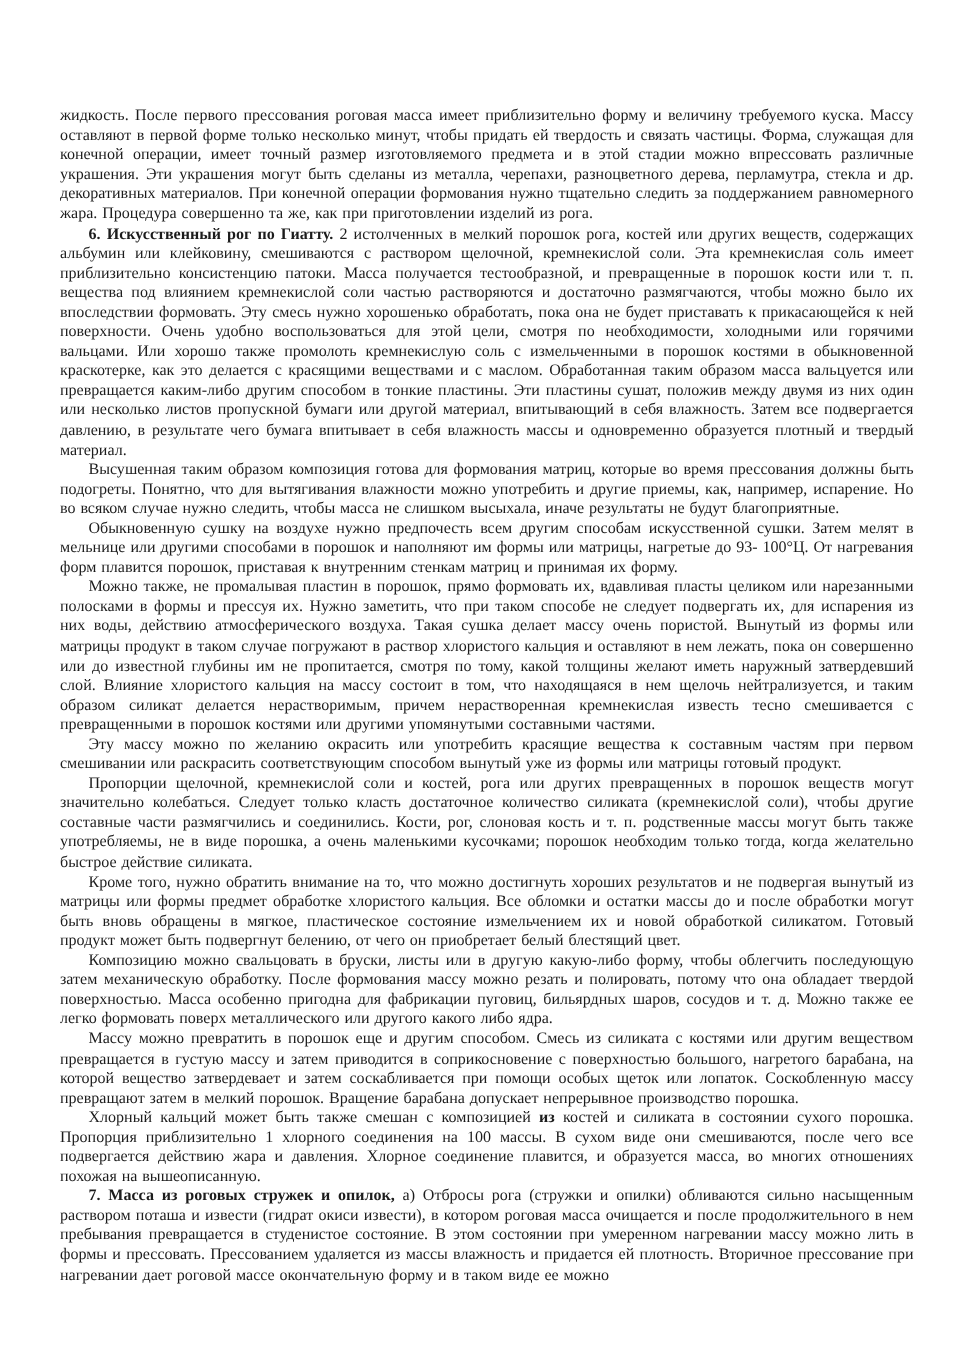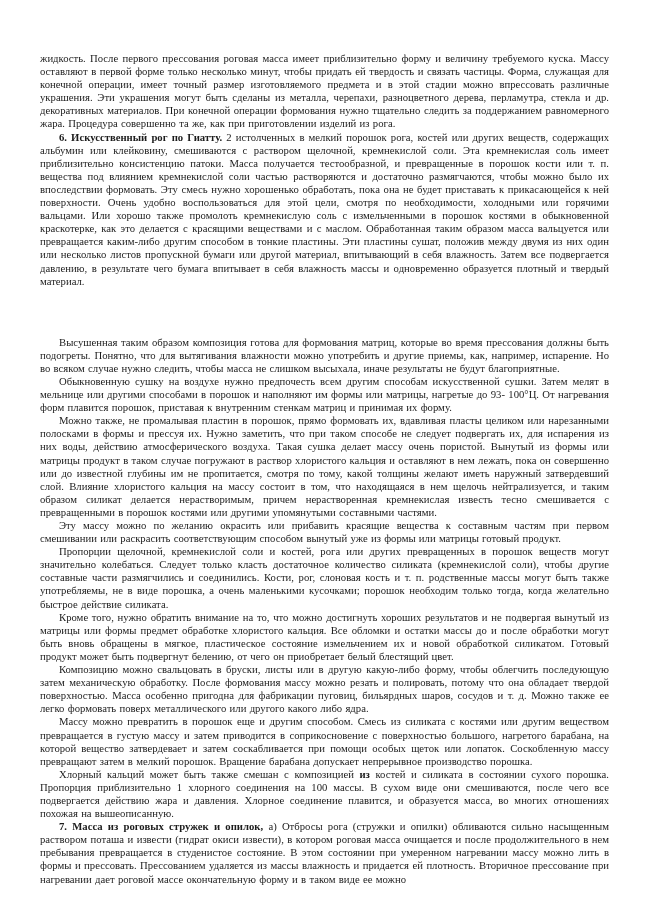--- a/index.html
+++ b/index.html
@@ -9,21 +9,21 @@
   body {
     width: 645px;
     height: 912px;
     background: #ffffff;
     overflow: hidden;
   }
   .page {
     box-sizing: border-box;
     width: 645px;
     height: 912px;
-    padding: 52px 36px 30px 40px;
+    padding: 71px 36px 30px 40px;
     background: #ffffff;
   }
   .text-block {
     width: 569px;
   }
   .text-block p {
     margin: 0;
     font-family: "Liberation Serif", "DejaVu Serif", serif;
     font-size: 10.7px;
     line-height: 13.1px;
@@ -39,24 +39,24 @@
     font-family: Liberation Serif, serif;
   }
 </style>
 </head>
 <body style="background: rgb(255, 255, 255);">
 
 <div class="page">
   <div class="text-block">
       <p style="color: rgb(28, 28, 28);"><span>жидкость. После первого прессования роговая масса имеет приблизительно форму и величину требуемого куска. Массу оставляют в первой форме только несколько минут, чтобы придать ей твердость и связать частицы. Форма, служащая для конечной операции, имеет точный размер изготовляемого предмета и в этой стадии можно впрессовать различные украшения. Эти украшения могут быть сделаны из металла, черепахи, разноцветного дерева, перламутра, стекла и др. декоративных материалов. При конечной операции формования нужно тщательно следить за поддержанием равномерного жара. Процедура совершенно та же, как при приготовлении изделий из рога.</span></p>
       <p class="indent" style="color: rgb(28, 28, 28);"><span class="bold">6. Искусственный рог по Гиатту.</span><span> 2 истолченных в мелкий порошок рога, костей или других веществ, содержащих альбумин или клейковину, смешиваются с раствором щелочной, кремнекислой соли. Эта кремнекислая соль имеет приблизительно консистенцию патоки. Масса получается тестообразной, и превращенные в порошок кости или т. п. вещества под влиянием кремнекислой соли частью растворяются и достаточно размягчаются, чтобы можно было их впоследствии формовать. Эту смесь нужно хорошенько обработать, пока она не будет приставать к прикасающейся к ней поверхности. Очень удобно воспользоваться для этой цели, смотря по необходимости, холодными или горячими вальцами. Или хорошо также промолоть кремнекислую соль с измельченными в порошок костями в обыкновенной краскотерке, как это делается с красящими веществами и с маслом. Обработанная таким образом масса вальцуется или превращается каким-либо другим способом в тонкие пластины. Эти пластины сушат, положив между двумя из них один или несколько листов пропускной бумаги или другой материал, впитывающий в себя влажность. Затем все подвергается давлению, в результате чего бумага впитывает в себя влажность массы и одновременно образуется плотный и твердый материал.</span></p>
-      <p class="indent" style="color: rgb(28, 28, 28); margin-top: 48px;"><span>Высушенная таким образом композиция готова для формования матриц, которые во время прессования должны быть подогреты. Понятно, что для вытягивания влажности можно употребить и другие приемы, как, например, испарение. Но во всяком случае нужно следить, чтобы масса не слишком высыхала, иначе результаты не будут благоприятные.</span></p>
+      <p class="indent" style="color: rgb(28, 28, 28);"><span>Высушенная таким образом композиция готова для формования матриц, которые во время прессования должны быть подогреты. Понятно, что для вытягивания влажности можно употребить и другие приемы, как, например, испарение. Но во всяком случае нужно следить, чтобы масса не слишком высыхала, иначе результаты не будут благоприятные.</span></p>
       <p class="indent" style="color: rgb(28, 28, 28);"><span>Обыкновенную сушку на воздухе нужно предпочесть всем другим способам искусственной сушки. Затем мелят в мельнице или другими способами в порошок и наполняют им формы или матрицы, нагретые до 93- 100°Ц. От нагревания форм плавится порошок, приставая к внутренним стенкам матриц и принимая их форму.</span></p>
       <p class="indent" style="color: rgb(28, 28, 28);"><span>Можно также, не промалывая пластин в порошок, прямо формовать их, вдавливая пласты целиком или нарезанными полосками в формы и прессуя их. Нужно заметить, что при таком способе не следует подвергать их, для испарения из них воды, действию атмосферического воздуха. Такая сушка делает массу очень пористой. Вынутый из формы или матрицы продукт в таком случае погружают в раствор хлористого кальция и оставляют в нем лежать, пока он совершенно или до известной глубины им не пропитается, смотря по тому, какой толщины желают иметь наружный затвердевший слой. Влияние хлористого кальция на массу состоит в том, что находящаяся в нем щелочь нейтрализуется, и таким образом силикат делается нерастворимым, причем нерастворенная кремнекислая известь тесно смешивается с превращенными в порошок костями или другими упомянутыми составными частями.</span></p>
-      <p class="indent" style="color: rgb(28, 28, 28);"><span>Эту массу можно по желанию окрасить или прибавить красящие вещества к составным частям при первом смешивании или раскрасить соответствующим способом вынутый уже из формы или матрицы готовый продукт.</span></p>
+      <p class="indent" style="color: rgb(28, 28, 28);"><span>Эту массу можно по желанию окрасить или употребить красящие вещества к составным частям при первом смешивании или раскрасить соответствующим способом вынутый уже из формы или матрицы готовый продукт.</span></p>
       <p class="indent" style="color: rgb(28, 28, 28);"><span>Пропорции щелочной, кремнекислой соли и костей, рога или других превращенных в порошок веществ могут значительно колебаться. Следует только класть достаточное количество силиката (кремнекислой соли), чтобы другие составные части размягчились и соединились. Кости, рог, слоновая кость и т. п. родственные массы могут быть также употребляемы, не в виде порошка, а очень маленькими кусочками; порошок необходим только тогда, когда желательно быстрое действие силиката.</span></p>
       <p class="indent" style="color: rgb(28, 28, 28);"><span>Кроме того, нужно обратить внимание на то, что можно достигнуть хороших результатов и не подвергая вынутый из матрицы или формы предмет обработке хлористого кальция. Все обломки и остатки массы до и после обработки могут быть вновь обращены в мягкое, пластическое состояние измельчением их и новой обработкой силикатом. Готовый продукт может быть подвергнут белению, от чего он приобретает белый блестящий цвет.</span></p>
       <p class="indent" style="color: rgb(28, 28, 28);"><span>Композицию можно свальцовать в бруски, листы или в другую какую-либо форму, чтобы облегчить последующую затем механическую обработку. После формования массу можно резать и полировать, потому что она обладает твердой поверхностью. Масса особенно пригодна для фабрикации пуговиц, бильярдных шаров, сосудов и т. д. Можно также ее легко формовать поверх металлического или другого какого либо ядра.</span></p>
       <p class="indent" style="color: rgb(28, 28, 28);"><span>Массу можно превратить в порошок еще и другим способом. Смесь из силиката с костями или другим веществом превращается в густую массу и затем приводится в соприкосновение с поверхностью большого, нагретого барабана, на которой вещество затвердевает и затем соскабливается при помощи особых щеток или лопаток. Соскобленную массу превращают затем в мелкий порошок. Вращение барабана допускает непрерывное производство порошка.</span></p>
       <p class="indent" style="color: rgb(28, 28, 28);"><span>Хлорный кальций может быть также смешан с композицией </span><span class="bold">из</span><span> костей и силиката в состоянии сухого порошка. Пропорция приблизительно 1 хлорного соединения на 100 массы. В сухом виде они смешиваются, после чего все подвергается действию жара и давления. Хлорное соединение плавится, и образуется масса, во многих отношениях похожая на вышеописанную.</span></p>
       <p class="indent" style="color: rgb(28, 28, 28);"><span class="bold">7. Масса из роговых стружек и опилок,</span><span> а) Отбросы рога (стружки и опилки) обливаются сильно насыщенным раствором поташа и извести (гидрат окиси извести), в котором роговая масса очищается и после продолжительного в нем пребывания превращается в студенистое состояние. В этом состоянии при умеренном нагревании массу можно лить в формы и прессовать. Прессованием удаляется из массы влажность и придается ей плотность. Вторичное прессование при нагревании дает роговой массе окончательную форму и в таком виде ее можно</span></p>
     </div>
 </div>
 
 </body></html>

